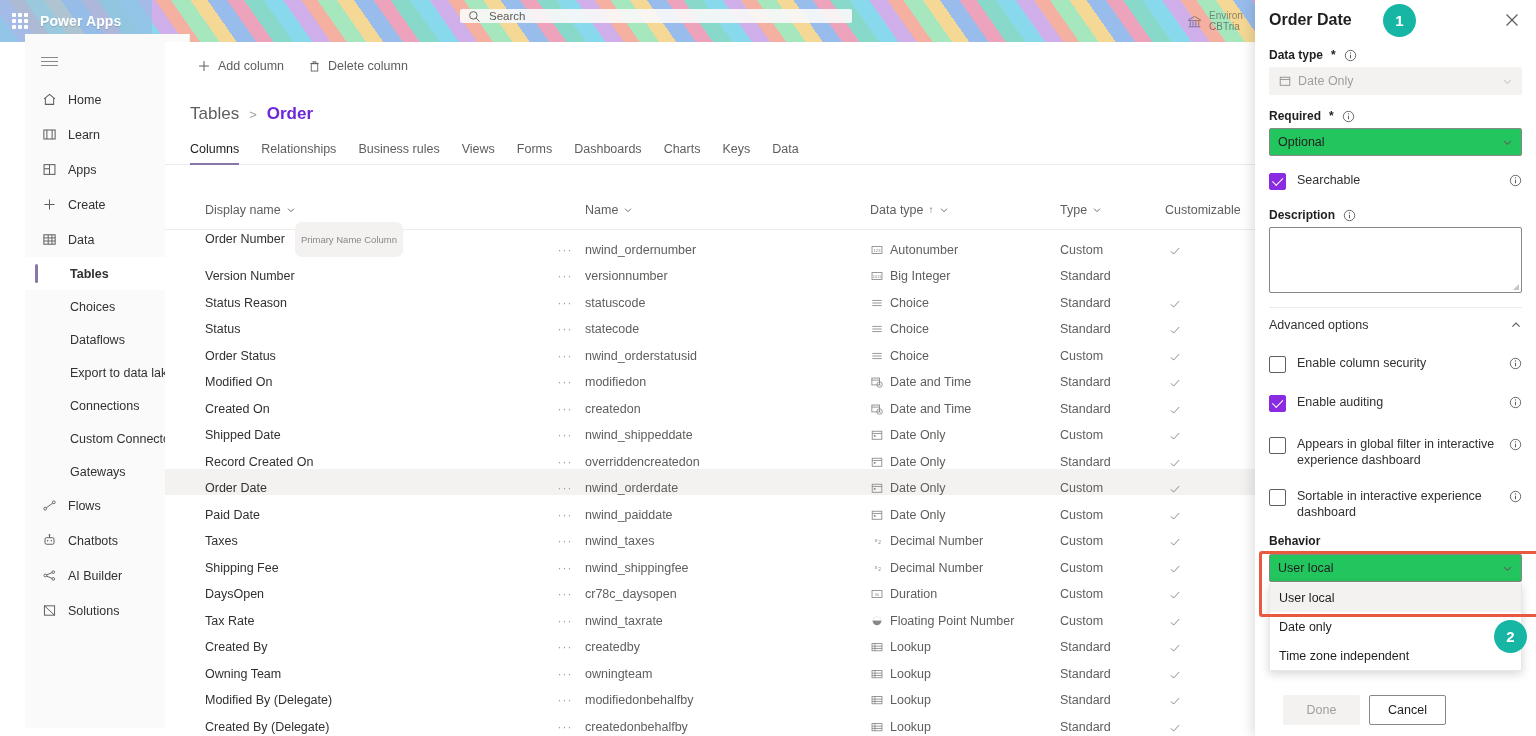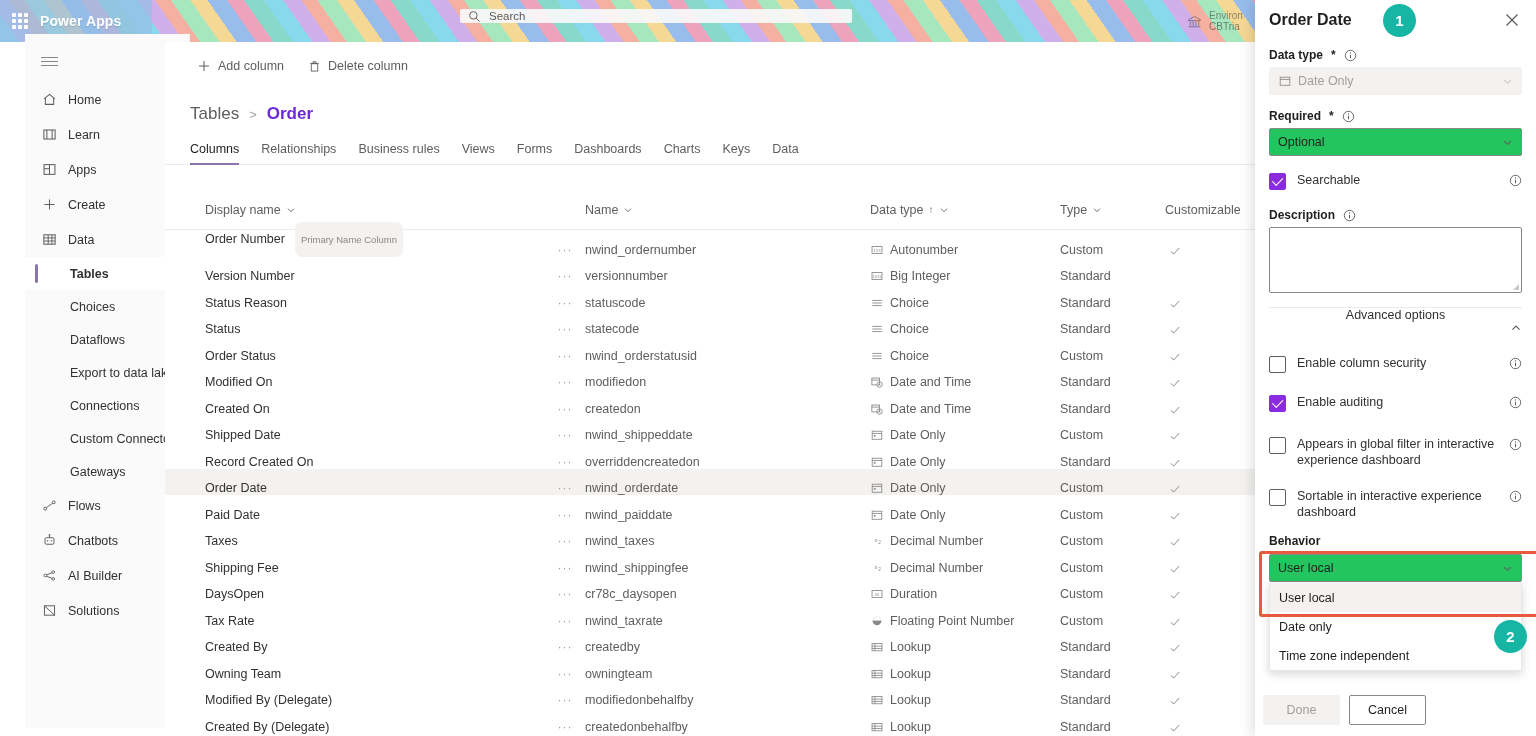--- a/index.html
+++ b/index.html
@@ -183,42 +183,42 @@
   .cb-lbl { flex: 1 1 auto; font-size: 12.5px; color: #323130; line-height: 1.28; }
   .cb-info { flex: 0 0 13px; color: #605e5c; display:flex; margin-top: 2px; }
 
   .desc-area { width: 100%; height: 66px; border: 1px solid #8a8886;
                border-radius: 2px; background:#fff; position: relative; }
   .desc-area:after { content:""; position:absolute; right:2px; bottom:2px;
     width:0;height:0;border-left:6px solid transparent;border-bottom:6px solid #c8c6c4; }
 
   .divider { height: 1px; background: #edebe9; margin: 14px 0 0 0; }
   .adv-head { display: flex; align-items: center; height: 34px;
-              font-size: 12.5px; color: #323130; cursor: pointer; flex-direction: column; }
+              font-size: 12.5px; color: #323130; cursor: pointer; }
   .adv-head .adv-chev { margin-left: auto; color: #605e5c; display:flex; }
 
   
   .behavior-wrap { position: relative; margin-top: 6px; }
   .hl-box {
     position: absolute; left: -10px; top: -3px; width: 281px; height: 66px;
     border: 3px solid #e8593f; border-radius: 3px; pointer-events: none; z-index: 6;
   }
   .dd-list {
     position: absolute; left: 0; right: 0; top: 29px;
     background: #fff; box-shadow: 0 3px 9px rgba(0,0,0,.16);
     border: 1px solid #e8e8e8; border-top: none; z-index: 5;
   }
   .dd-opt { height: 29px; display: flex; align-items: center; padding: 0 9px;
             font-size: 12.5px; color: #201f1e; cursor: pointer; }
   .dd-opt.hi { background: #f3f2f1; }
 
   .panel-foot {
     position: absolute; bottom: 0; left: 0; right: 0; height: 52px;
     background: #fff; display: flex; align-items: center; gap: 9px;
-    padding-left: 8px;
+    padding-left: 28px;
   }
   .btn { height: 30px; min-width: 77px; border: 1px solid #8a8886;
          border-radius: 2px; background: #fff; font-size: 12.5px; color: #201f1e;
          display:flex; align-items:center; justify-content:center; cursor:pointer;
          font-family: inherit; }
   .btn.disabled { background: #f3f2f1; border-color: #f3f2f1; color: #a19f9d; cursor: default; }
 
   
   .step {
     position: absolute; border-radius: 50%; background: #16b5a4;

